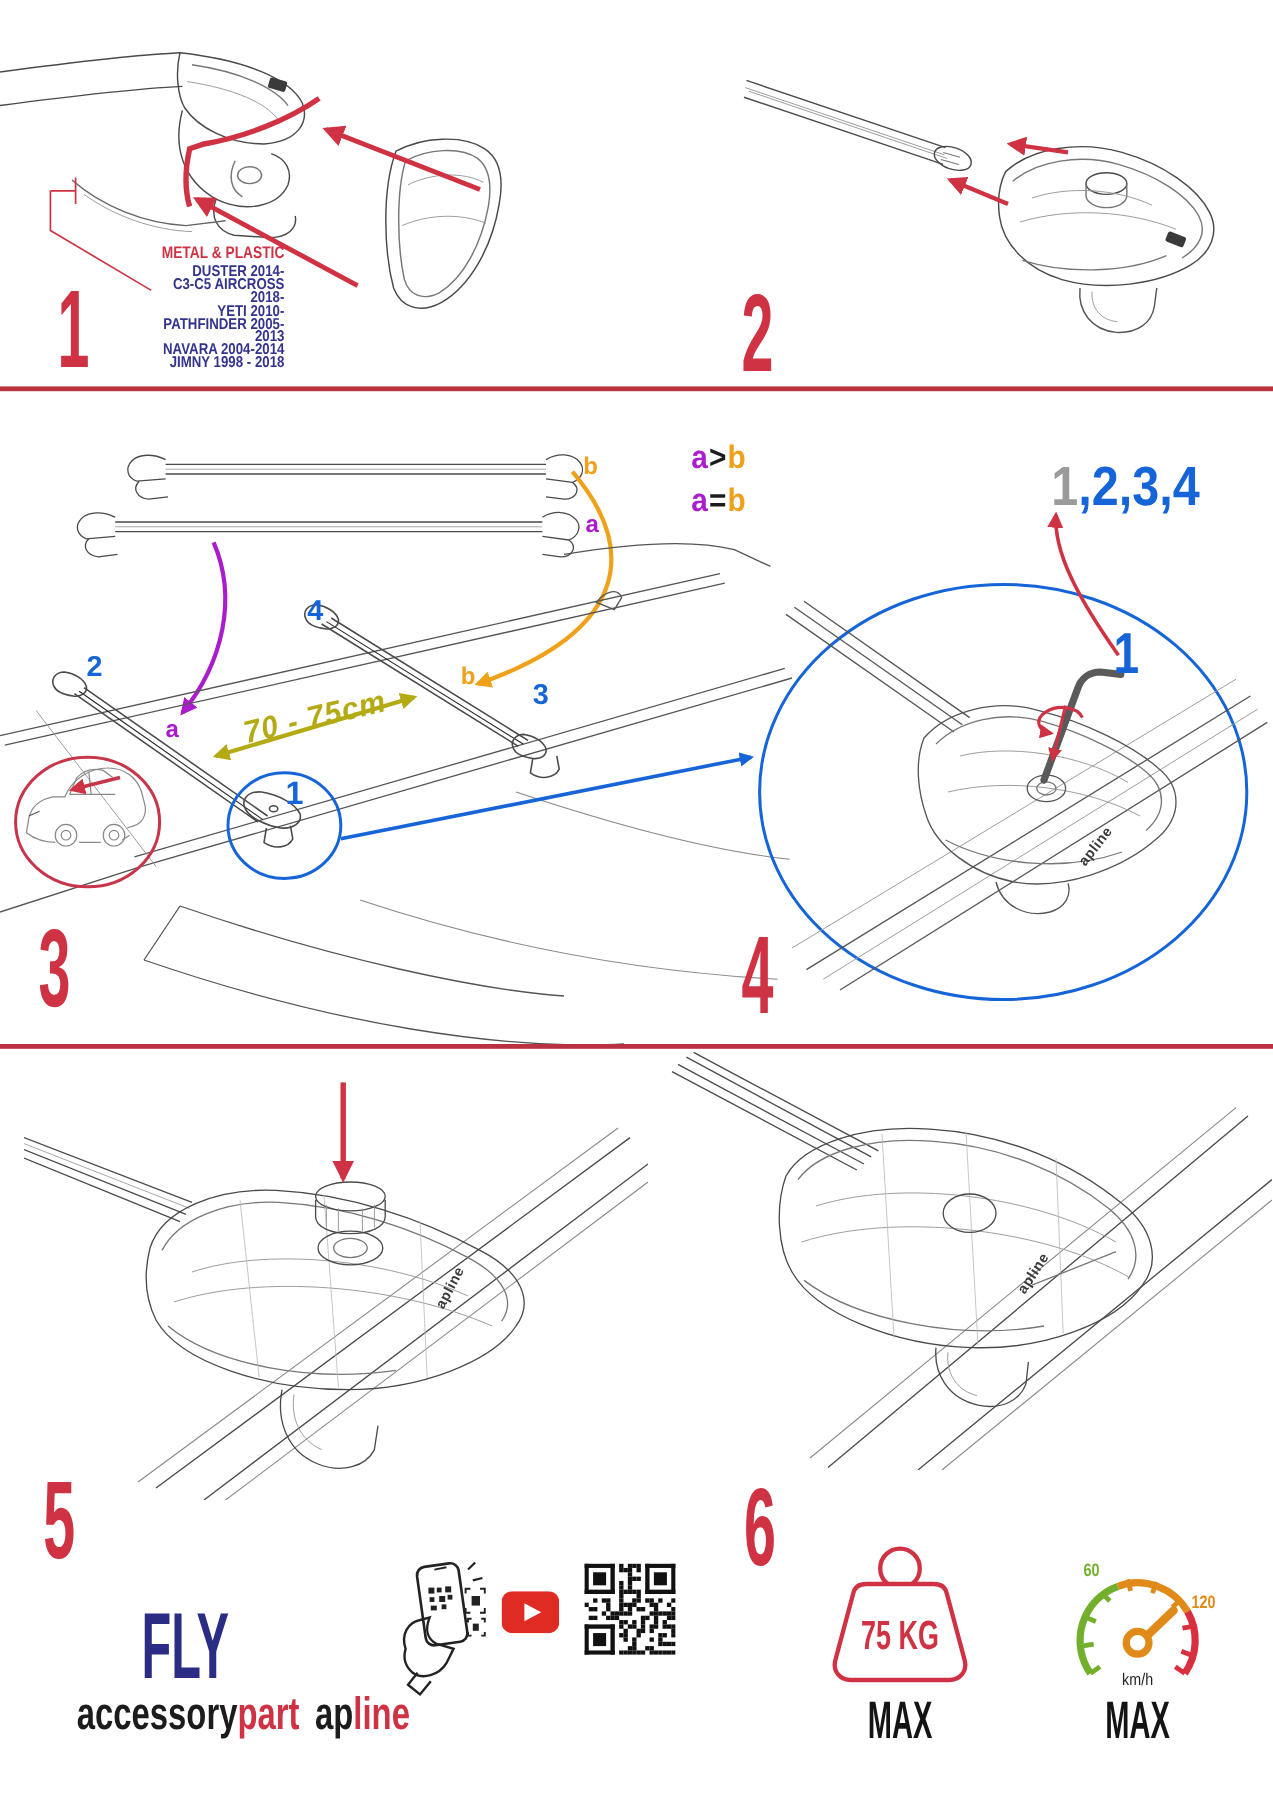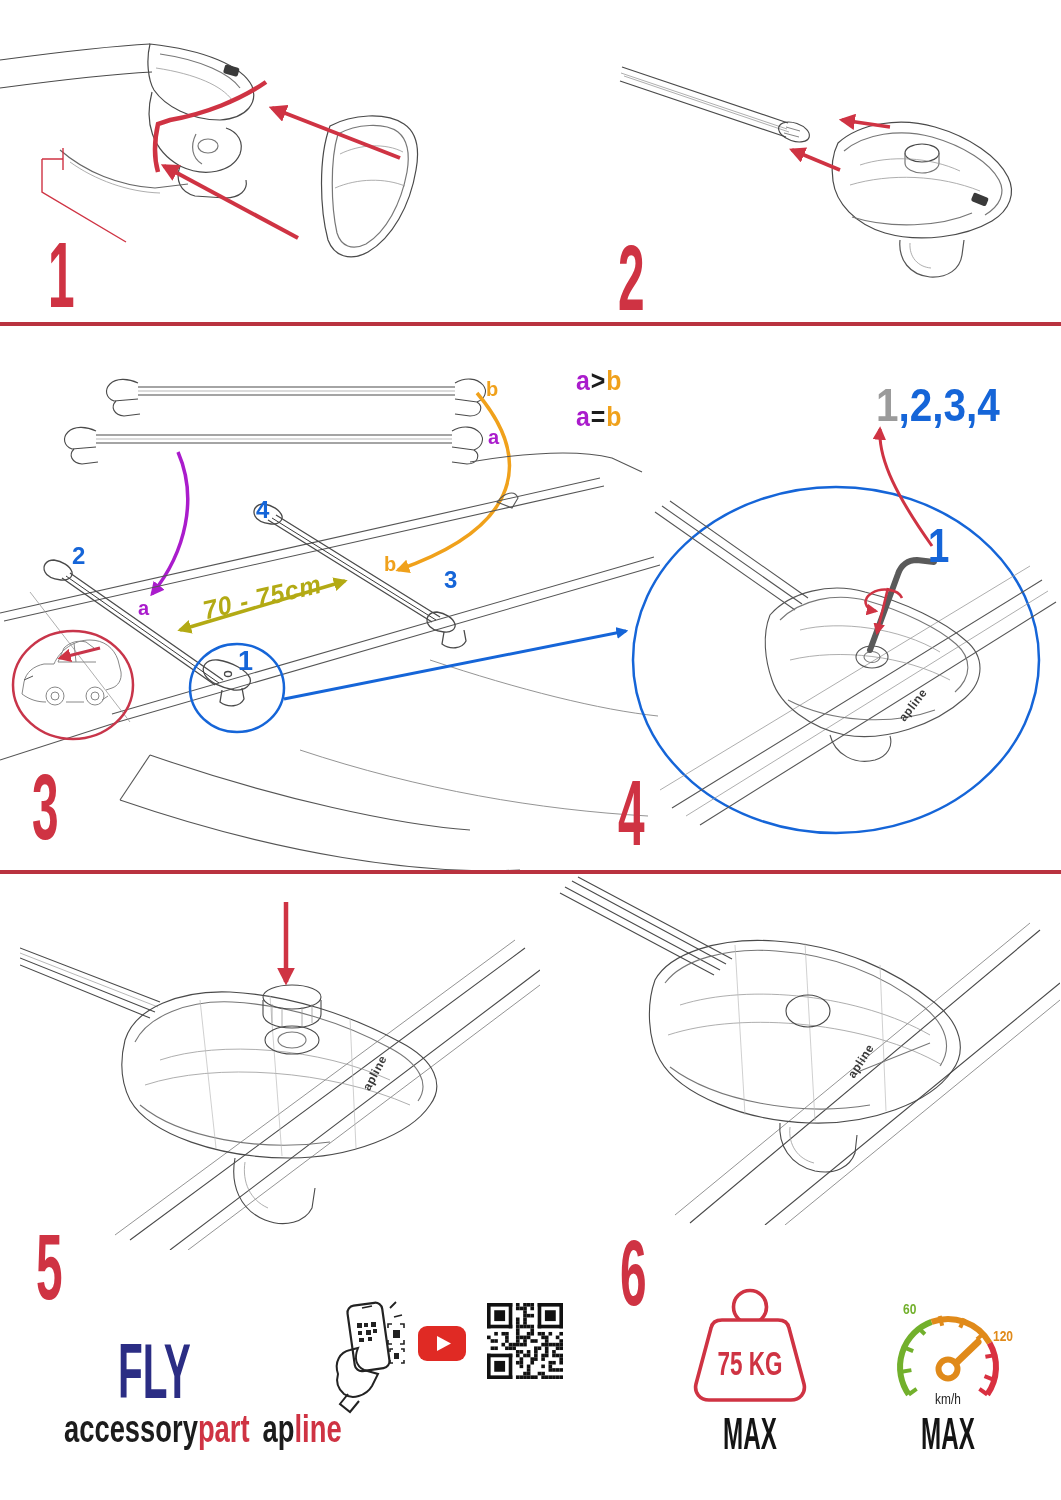--- a/index.html
+++ b/index.html
@@ -107,20 +107,29 @@
     <rect x="372" y="160" width="16" height="9" rx="2" fill="#3a3a3a" transform="rotate(22 380 164)"></rect>
     <g stroke="#cf3343" stroke-width="3.6" fill="none">
       <path d="M290,92 L242,85" marker-end="url(#ar2)"></path>
       <path d="M240,135 L192,115" marker-end="url(#ar2)"></path>
     </g>
   </svg>
 
   <div class="num" style="left:48px;top:240px;">1</div>
   <div class="num" style="left:618px;top:243px;">2</div>
 
+  <div class="fitment">
+    <div class="mat">METAL &amp; PLASTIC</div>
+    <div class="model">DUSTER 2014-</div>
+    <div class="model">C3-C5 AIRCROSS 2018-</div>
+    <div class="model">YETI 2010-</div>
+    <div class="model">PATHFINDER 2005-2013</div>
+    <div class="model">NAVARA 2004-2014</div>
+    <div class="model">JIMNY 1998 - 2018</div>
+  </div>
 
   <div class="divider" style="top:322px;"></div>
 
   <svg class="abs" style="left:0;top:330px;" width="1061" height="540" viewBox="0 0 1061 540">
     <defs>
       <marker id="arR" viewBox="0 0 10 10" refX="8" refY="5" markerWidth="4.5" markerHeight="4.5" orient="auto-start-reverse">
         <path d="M0,0 L10,5 L0,10 Z" fill="#cf3343"></path>
         </marker>
       <marker id="arB" viewBox="0 0 10 10" refX="8" refY="5" markerWidth="4" markerHeight="4" orient="auto-start-reverse">
         <path d="M0,0 L10,5 L0,10 Z" fill="#1565d8"></path>

